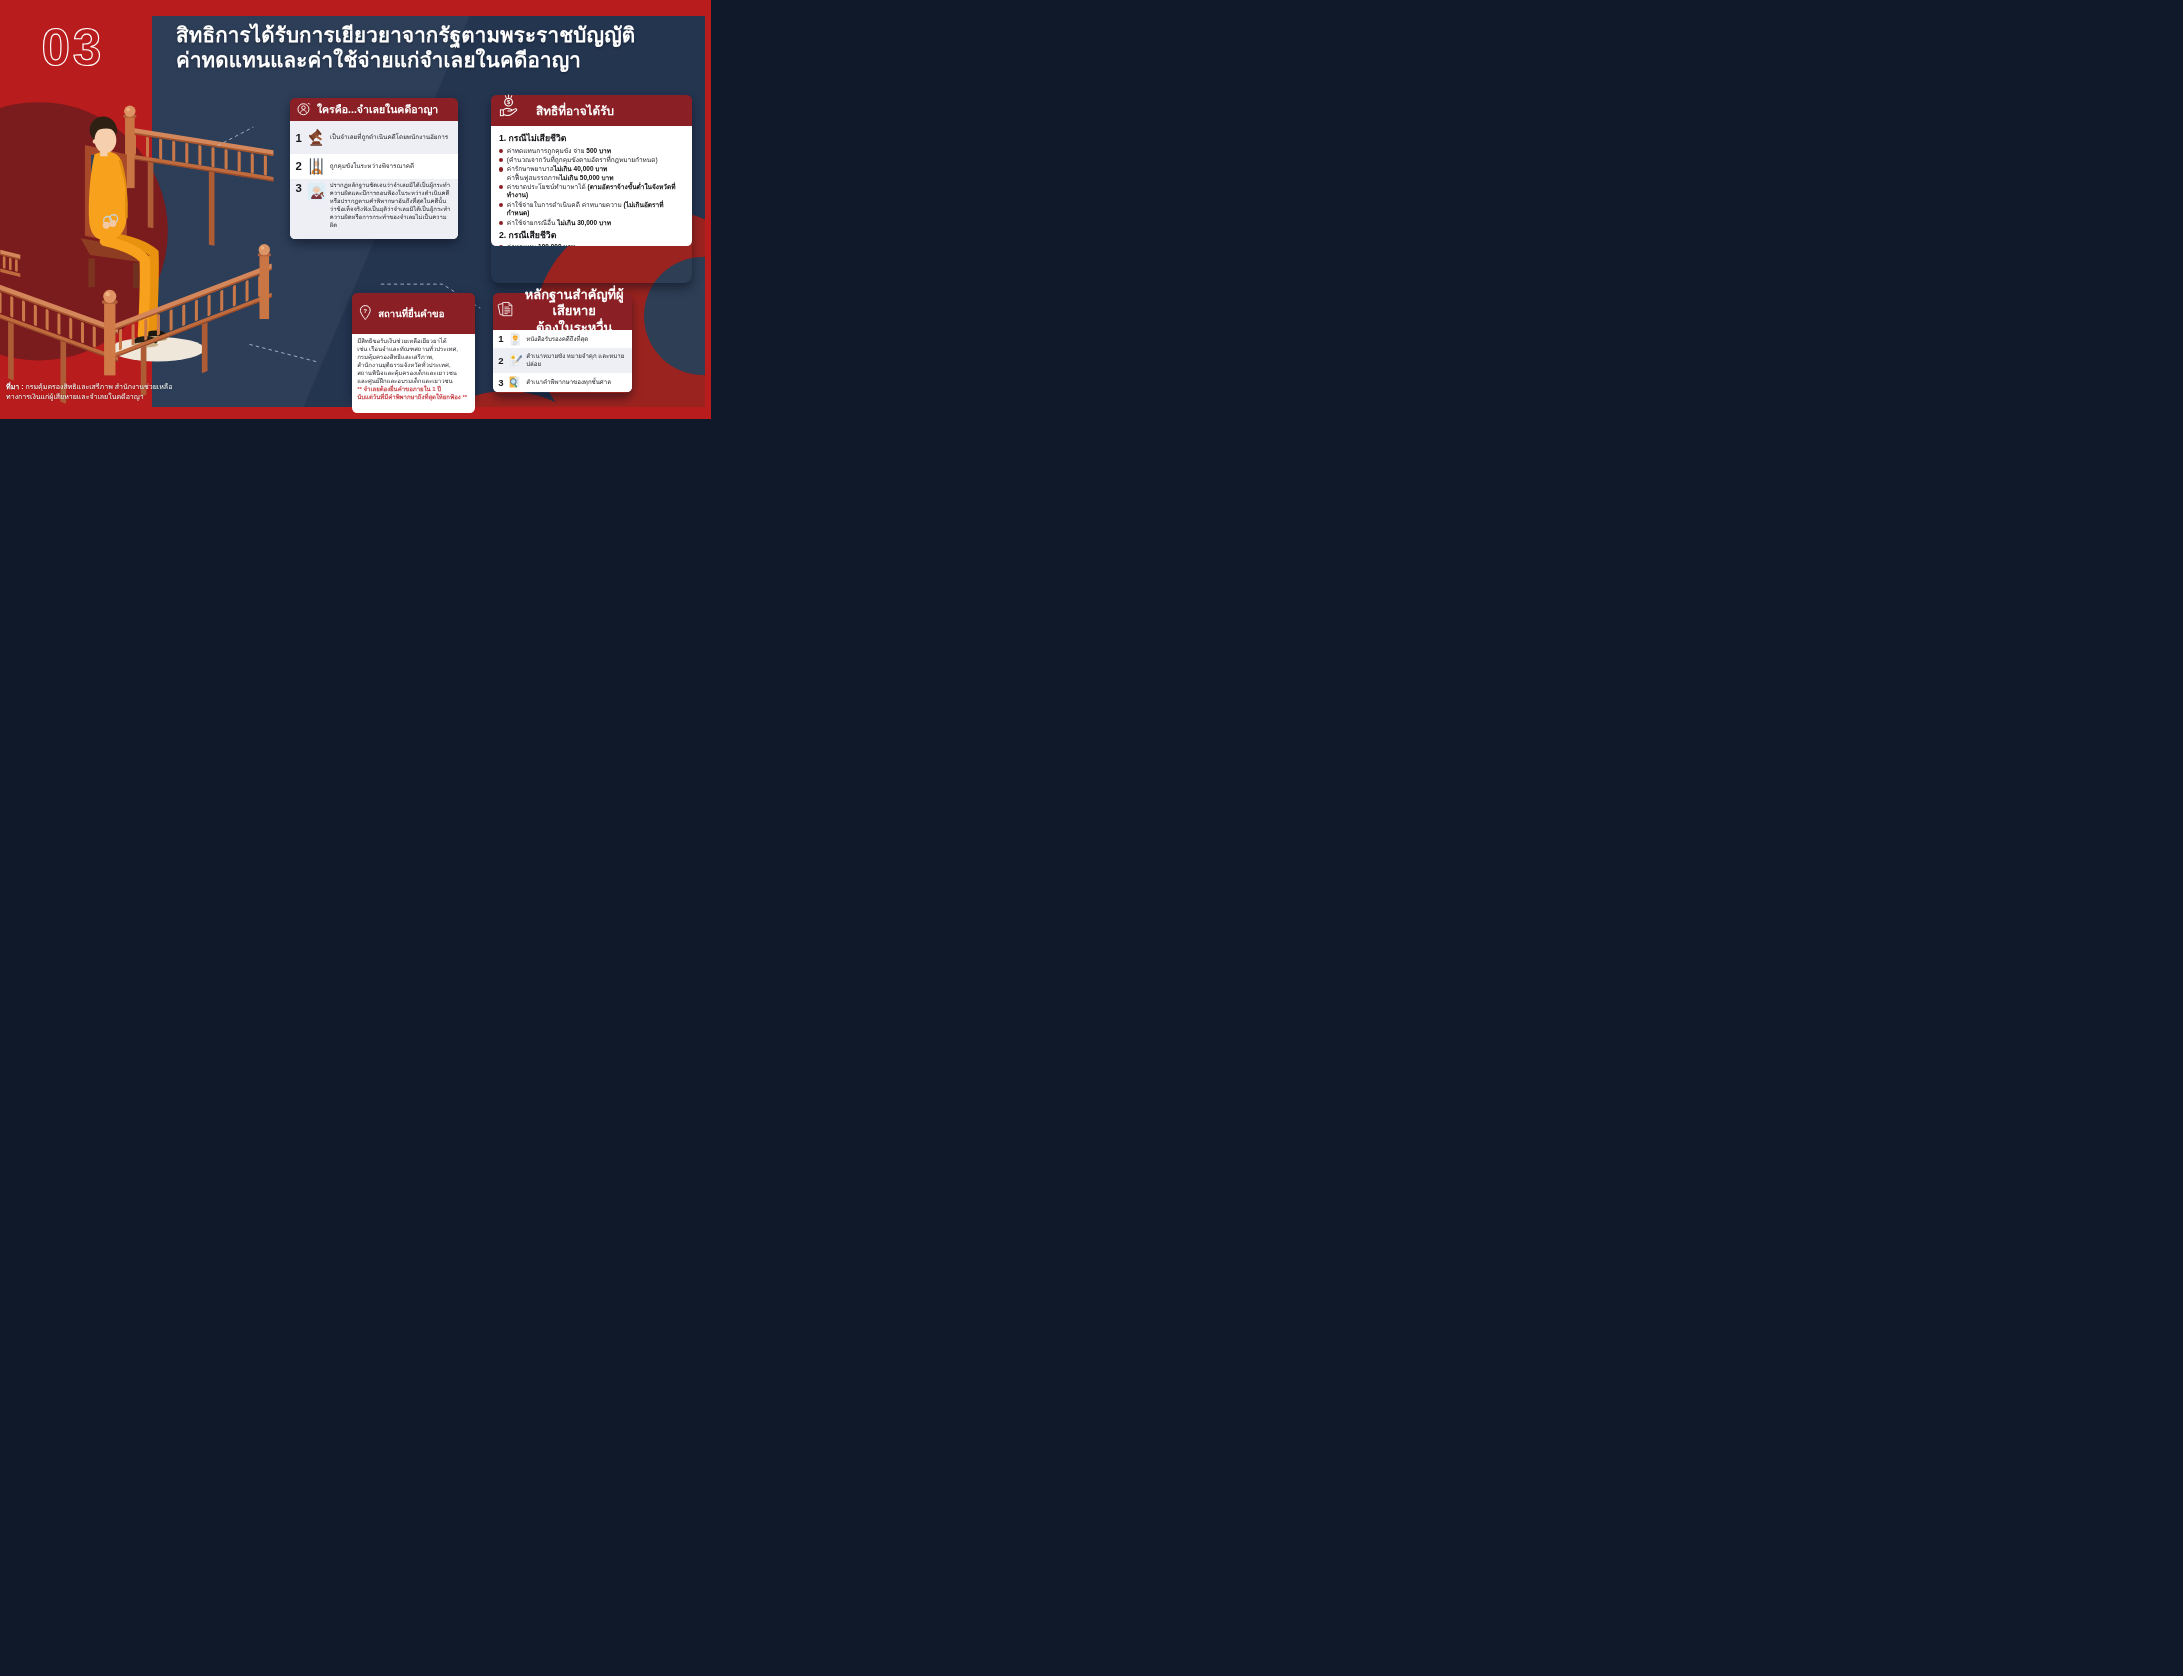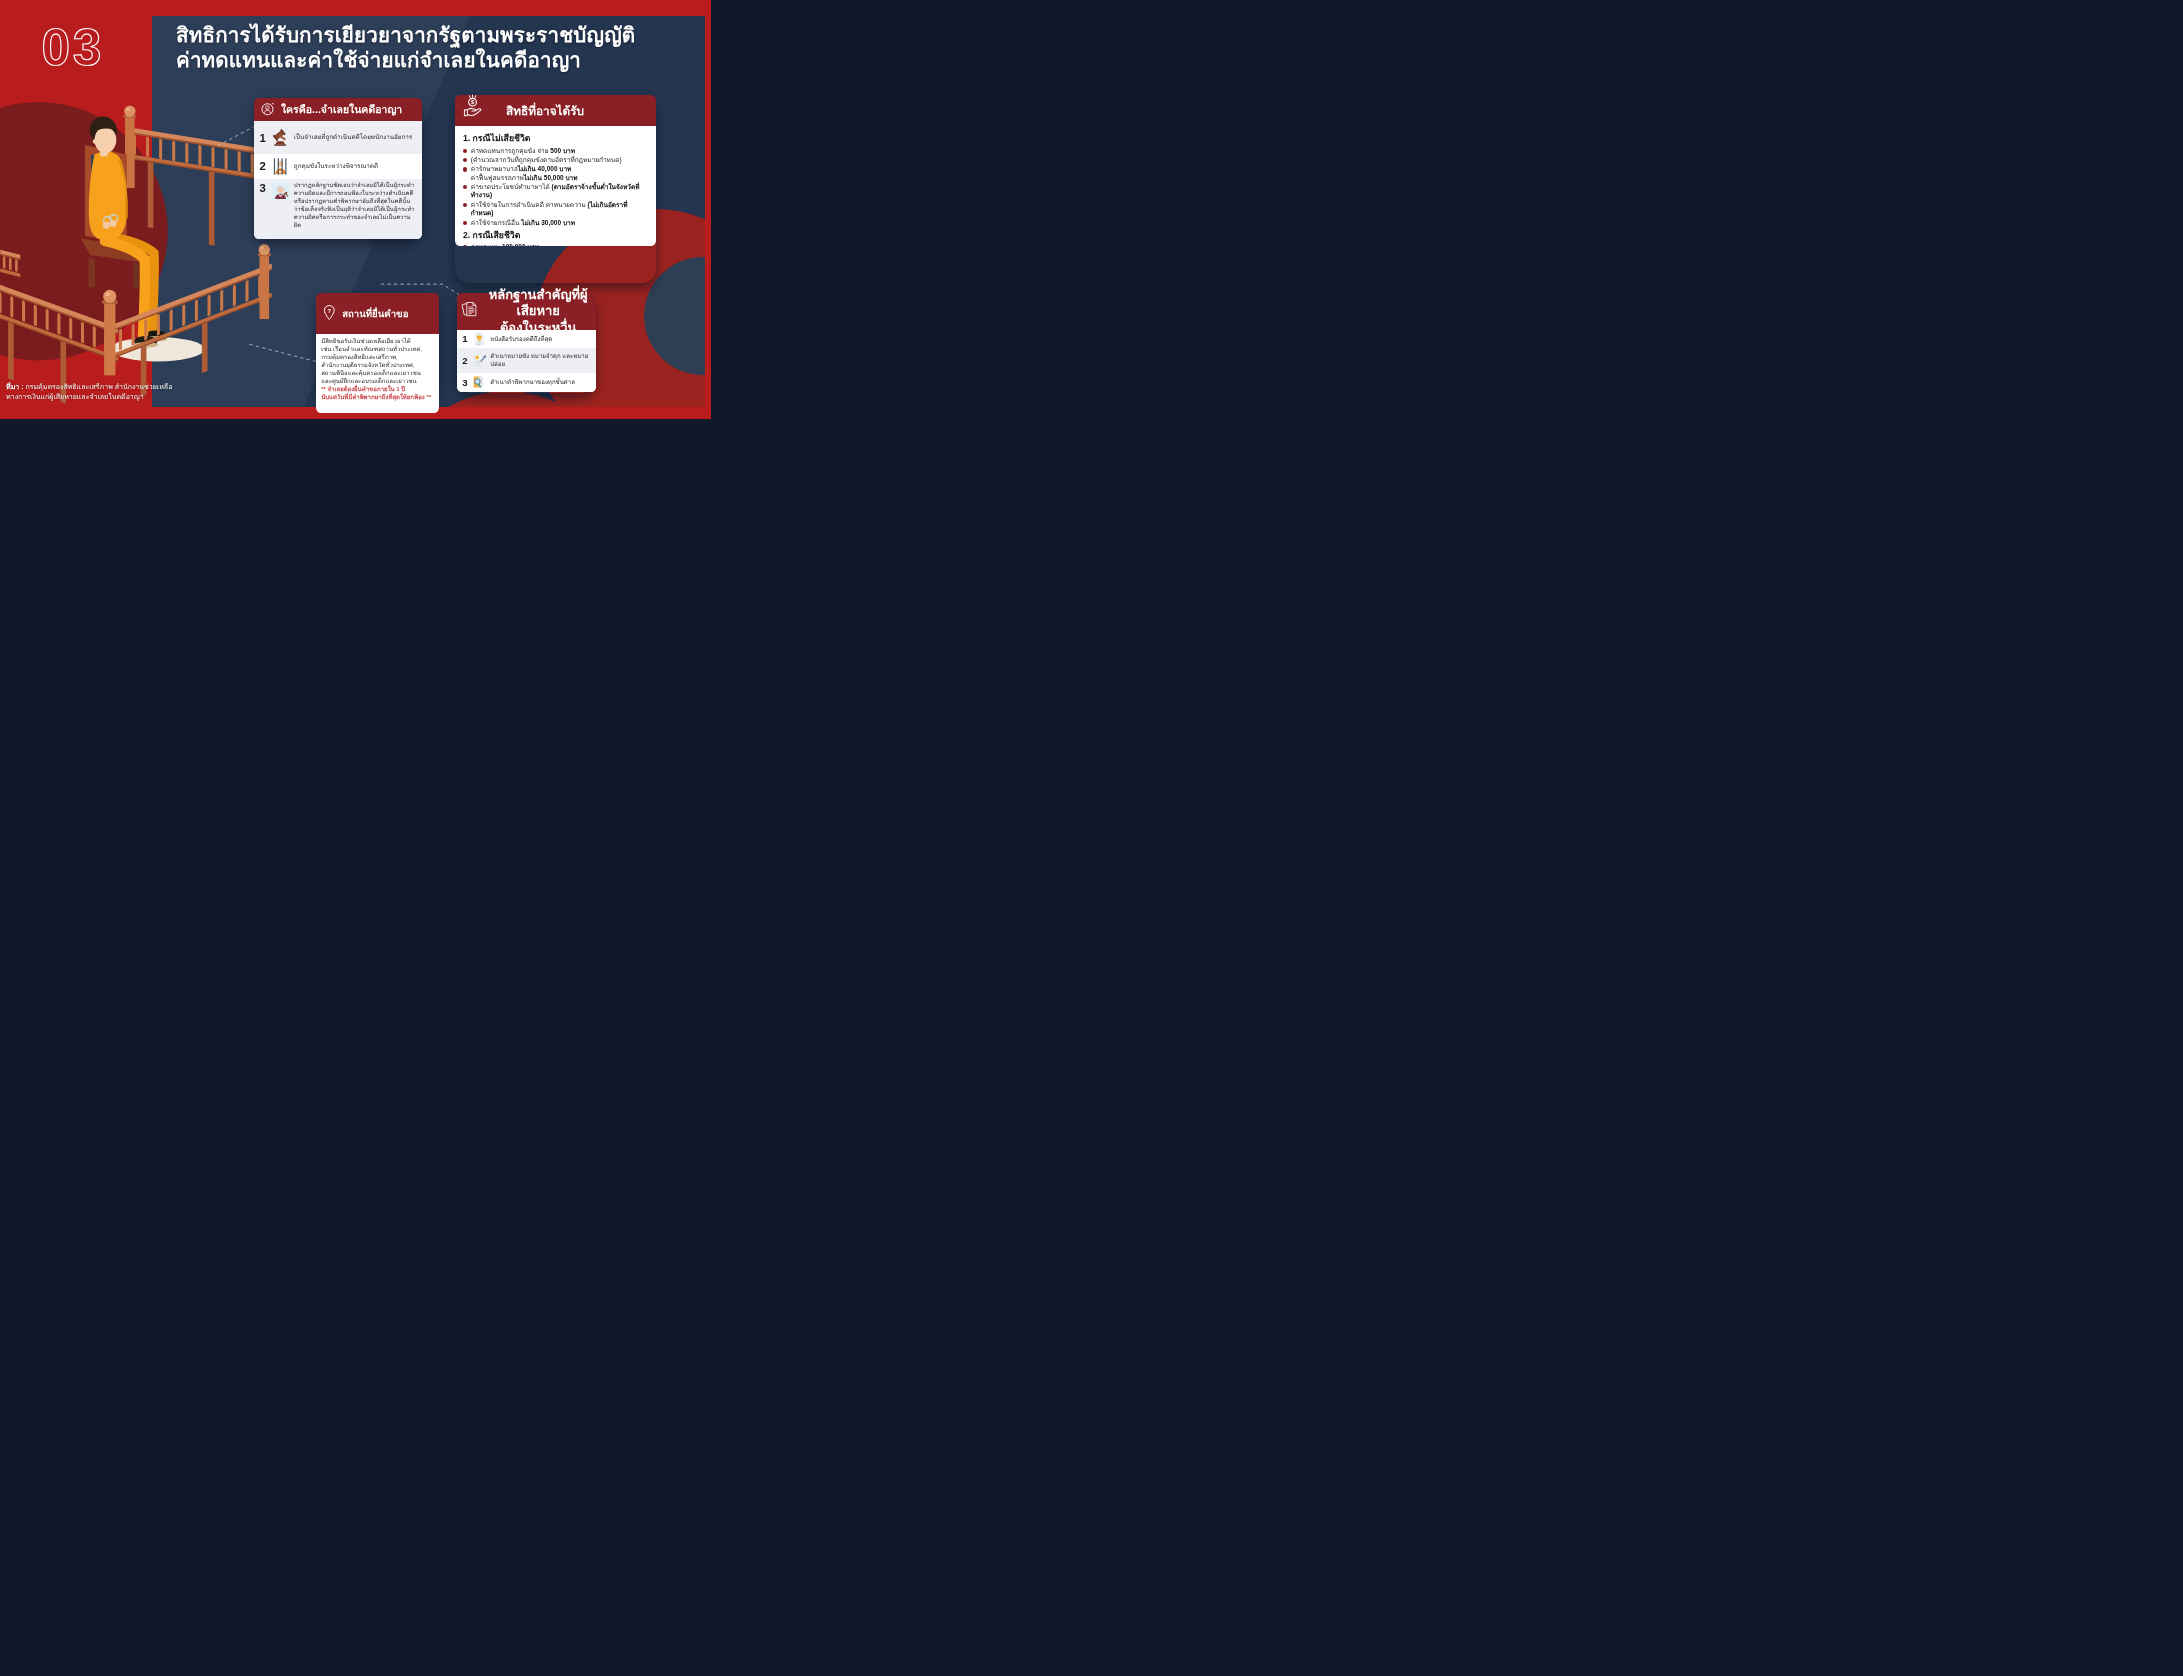--- a/index.html
+++ b/index.html
@@ -24,21 +24,21 @@
   .arc-bottom{left:241px;top:375px;width:227px;height:227px;background:#9b231f;}
   svg.scene,svg.connectors{position:absolute;left:0;top:0;pointer-events:none;}
   svg.connectors{z-index:3;}
   svg.scene{z-index:2;}
   .page-num{position:absolute;left:38px;top:17.5px;z-index:4;}
   .title{
     position:absolute;left:176px;top:22px;z-index:4;color:#fff;
     font-size:20.5px;font-weight:700;line-height:1.24;letter-spacing:0.2px;
     text-shadow:0 1.3px 2.6px rgba(0,0,0,.35);white-space:nowrap;
   }
-  .box{position:absolute;z-index:4;border-radius:14px;box-shadow:0 4.4px 9.6px rgba(8,14,26,.5);}
+  .box{position:absolute;z-index:4;border-radius:8px;box-shadow:0 4.4px 9.6px rgba(8,14,26,.5);margin-left:36px;}
   .box header{
     background:#8a2025;color:#fff;display:flex;align-items:center;
     border-radius:5.2px 5.2px 0 0;font-weight:700;
   }
   .box .body{background:#fff;border-radius:0 0 5.2px 5.2px;overflow:hidden;}
   .hicon{flex:none;}
   
   .box-who{left:254px;top:98px;width:168px;height:141px;}
   .box-who header{height:23px;font-size:10.5px;gap:5.2px;padding:0 4.4px 0 6.1px;}
   .box-who .body{height:118px;display:flex;flex-direction:column;}
@@ -47,21 +47,21 @@
   .who-row:nth-child(1){height:33px;}
   .who-row:nth-child(2){height:24.5px;}
   .who-row:nth-child(3){flex:1;align-items:flex-start;padding-top:3.9px;}
   .who-num{font-size:11.4px;font-weight:700;color:#17181c;width:8.7px;flex:none;text-align:center;}
   .item-icon{width:19px;height:19px;flex:none;}
   .item-icon svg{width:100%;height:100%;}
   .who-text{font-size:6.3px;line-height:1.3;color:#25262b;}
   .who-row:nth-child(3) .who-text{font-size:5.9px;line-height:1.34;}
   
   .box-rights{left:455px;top:95px;width:201px;height:188px;}
-  .box-rights header{height:31px;font-size:11.8px;gap:19px;padding:0 4.4px 0 7px;}
+  .box-rights header{height:31px;font-size:11.8px;gap:13px;padding:0 4.4px 0 7px;}
   .box-rights header .hicon{margin-top:-5.2px;}
   .box-rights .body{height:120px;padding:4.4px 6.1px 3.5px 7.9px;}
   .sec-h{font-size:8.7px;font-weight:700;color:#101114;margin:0.9px 0 1.3px;}
   .bullet{display:flex;gap:3.5px;font-size:6.5px;line-height:1.3;color:#212329;margin:0.9px 0;}
   .dot{width:4.4px;height:4.4px;border-radius:50%;background:#8a2025;flex:none;margin-top:2px;}
   .b{font-weight:700;color:#0e0f12;}
   
   .box-where{left:316px;top:293px;width:123px;height:105px;}
   .box-where header{height:41px;font-size:9.6px;gap:4.4px;padding:0 3.5px 0 5.2px;}
   .box-where .body{height:79px;padding:3.9px 4.4px 2.6px 5.2px;font-size:6px;line-height:1.33;color:#212329;}

